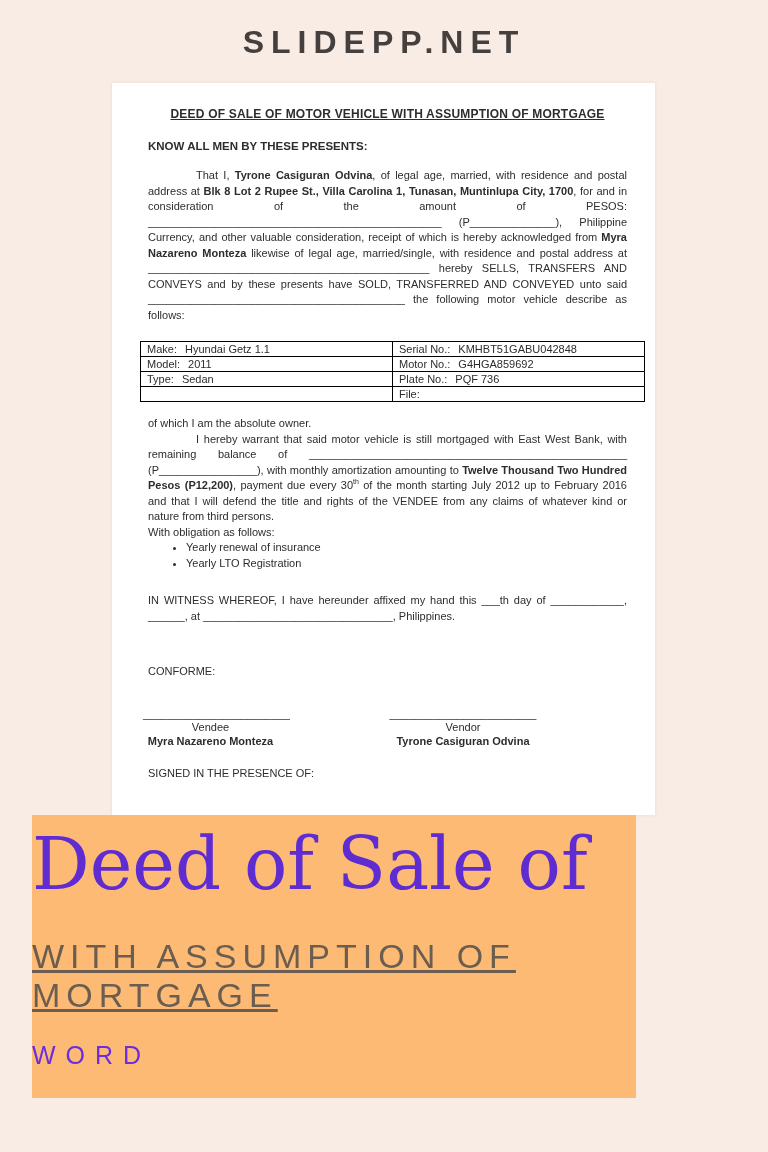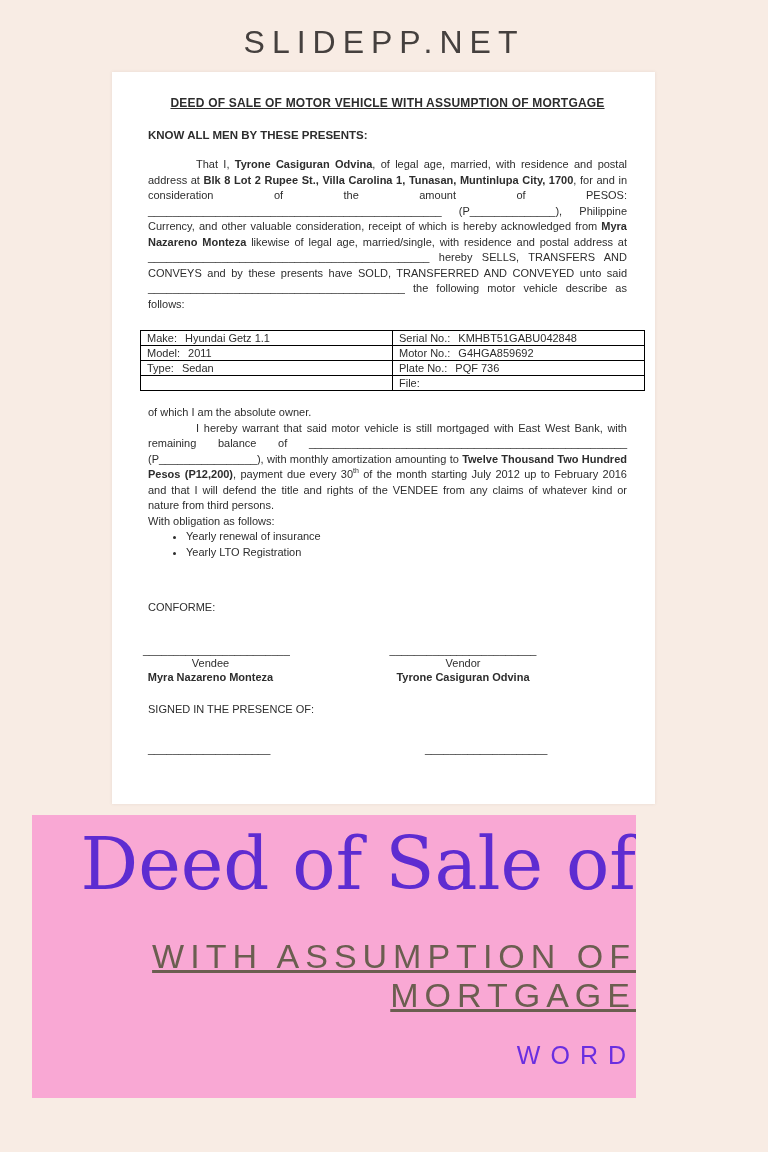--- a/index.html
+++ b/index.html
@@ -5,26 +5,26 @@
   html,body{margin:0;padding:0;}
   body{
     width:768px;height:1152px;position:relative;
     background:#f8ece4;
     font-family:"Liberation Sans", sans-serif;
     overflow:hidden;
   }
   
   .brand{
     position:absolute;top:24px;left:0;width:768px;
-    text-align:center;font-size:32px;font-weight:400;
+    text-align:center;font-size:32px;font-weight:700;
     letter-spacing:7px;color:#45403e;
   }
   
   .doc-page{
-    position:absolute;left:112px;top:72px;width:543px;height:732px;
+    position:absolute;left:112px;top:83px;width:543px;height:732px;
     background:#ffffff;box-sizing:border-box;
     padding:24px 28px 0 36px;
     color:#2d2d2d;font-size:11px;line-height:15.5px;
     box-shadow:0 0 3px rgba(120,90,70,0.12);
   }
   .doc-title{
     text-align:center;font-weight:bold;font-size:12px;
     text-decoration:underline;margin:0 0 16px 0;letter-spacing:.2px;
   }
   .doc-opening{font-weight:bold;font-size:11.5px;margin:0 0 14px 0;}
@@ -51,21 +51,21 @@
   .sig-col.right{width:210px;margin-left:80px;}
   .sig-line{white-space:nowrap;}
   .sig-name{font-weight:bold;}
   .presence-label{margin:18px 0 0 0;}
   .presence-row{display:flex;margin-top:24px;}
   .presence-line.left{width:115px;}
   .presence-line.right{margin-left:162px;}
   
   .footer-panel{
     position:absolute;left:32px;top:815px;width:604px;height:283px;
-    background:#f9a8d4;text-align:right;overflow:hidden;
+    background:#fdba74;text-align:left;overflow:hidden;
   }
   .footer-title{
     font-family:"DejaVu Serif", serif;font-weight:400;
     color:#5e2cd1;font-size:72px;line-height:74px;margin-top:12px;
   }
   .footer-subtitle{
     color:#6b5e50;font-size:34px;letter-spacing:6px;
     margin-top:36px;font-weight:400;text-decoration:underline;
   }
   .footer-format{
@@ -109,20 +109,21 @@
 
   <p class="owner-line">of which I am the absolute owner.</p>
   <p class="para indent"><span>I hereby warrant that said motor vehicle is still mortgaged with East West Bank, with remaining balance of ____________________________________________________ (P________________), with monthly amortization amounting to </span><b>Twelve Thousand Two Hundred Pesos (P12,200)</b><span>, payment due every 30</span><sup>th</sup><span> of the month starting July 2012 up to February 2016 and that I will defend the title and rights of the VENDEE from any claims of whatever kind or nature from third persons.</span></p>
 
   <p class="obligation-heading">With obligation as follows:</p>
   <ul class="obligation-list">
       <li>Yearly renewal of insurance</li>
       <li>Yearly LTO Registration</li>
     </ul>
 
+  <p class="para witness">IN WITNESS WHEREOF, I have hereunder affixed my hand this ___th day of ____________, ______, at _______________________________, Philippines.</p>
 
   <p class="conforme">CONFORME:</p>
 
   <div class="sig-row">
     <div class="sig-col left">
       <div class="sig-line">________________________</div>
       <div class="sig-role">Vendee</div>
       <div class="sig-name">Myra Nazareno Monteza</div>
     </div>
     <div class="sig-col right">

